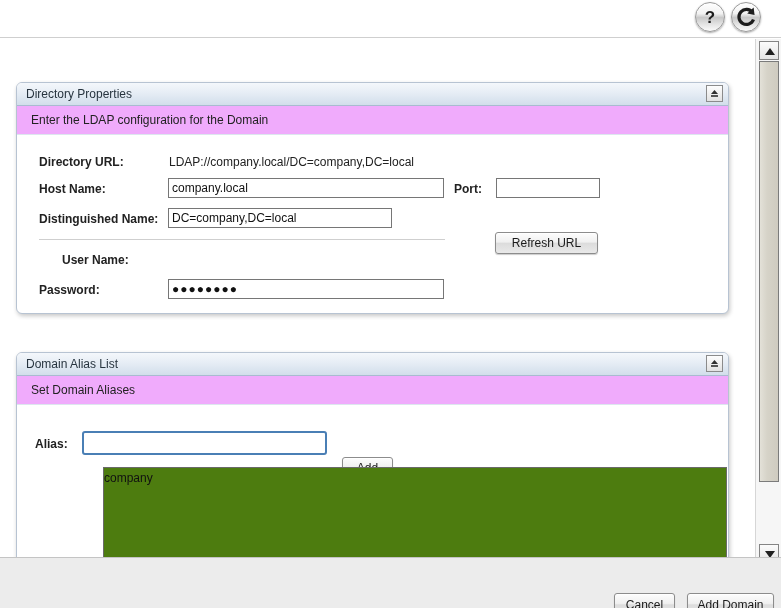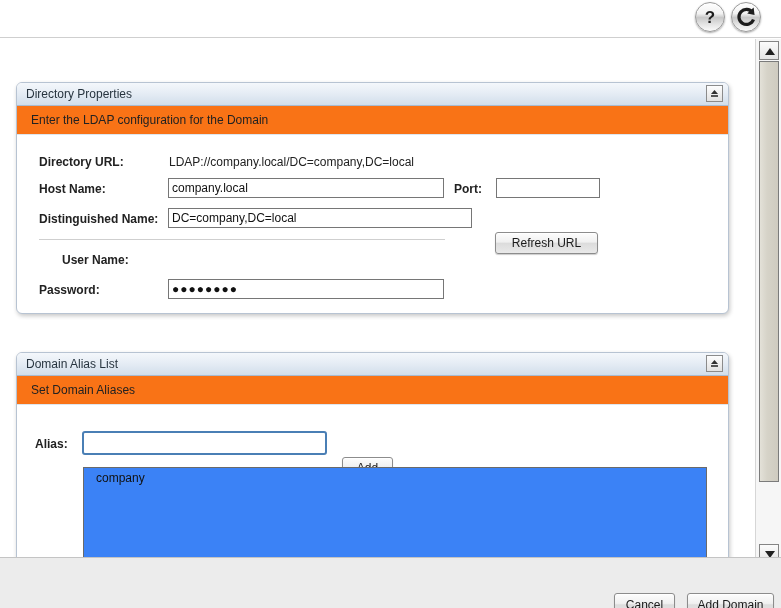--- a/index.html
+++ b/index.html
@@ -92,21 +92,21 @@
     width: 17px; height: 17px;
     background: linear-gradient(to bottom, #fdfdfd, #e2e2e2);
     border: 1px solid #8b8b8b;
     box-sizing: border-box;
     cursor: pointer;
   }
   .collapse-btn svg { position: absolute; left: 2px; top: 2px; }
 
   .panel-subheader {
     height: 28px;
-    background: #f97316;
+    background: #f0abfc;
     border-bottom: 1px solid #dde6ee;
     position: relative;
   }
   .panel-subheader span {
     position: absolute;
     left: 14px; top: 7px;
     font-size: 12px;
     color: #222;
   }
   .panel-body { position: relative; }
@@ -162,29 +162,30 @@
     color: #1a1a1a;
     cursor: pointer;
     box-shadow: 0 1px 1px rgba(0,0,0,.2), inset 0 1px 0 rgba(255,255,255,.9);
     padding: 0 8px;
     margin-top: 25px;
   }
   textarea.listbox {
     position: absolute;
     box-sizing: border-box;
     border: 1px solid #6a6a6a;
-    background: #3b82f6;
+    background: #4d7c0f;
     font-family: "Liberation Sans", sans-serif;
     font-size: 12px;
     color: #111;
-    padding: 3px 12px;
+    padding: 3px 0;
     resize: none;
     outline: none;
     overflow: hidden;
     line-height: 15px;
+    margin-left: 20px;
   }
 
   
   .footer {
     position: absolute;
     left: 0; bottom: 0;
     width: 781px;
     height: 51px;
     background: #ececec;
     border-top: 1px solid #c4c4c4;
@@ -272,21 +273,21 @@
 
       <div class="frow" style="left:0; top:43px; width:713px;">
         <div class="flabel" style="left:22px;">Host Name:</div>
         <input class="txt" type="text" style="left: 151px; top: 0px; width: 276px;" value="company.local">
         <div class="flabel" style="left:437px;">Port:</div>
         <input class="txt" type="text" style="left: 479px; top: 0px; width: 104px;" value="">
       </div>
 
       <div class="frow" style="left:0; top:73px; width:713px;">
         <div class="flabel" style="left:22px;">Distinguished Name:</div>
-        <input class="txt" type="text" style="left: 151px; top: 0px; width: 304px;" value="DC=company,DC=local">
+        <input class="txt" type="text" style="left: 151px; top: 0px; width: 224px;" value="DC=company,DC=local">
         <button class="gbtn" style="left:478px; top:-1px; width:103px;">Refresh URL</button>
       </div>
 
       <div class="divider" style="left:22px; top:104px; width:406px;"></div>
 
       <div class="frow" style="left:0; top:114px; width:713px;">
         <div class="flabel" style="left:29px;margin-left:16px;">User Name:</div>
       </div>
 
       <div class="frow" style="left:0; top:144px; width:713px;">

